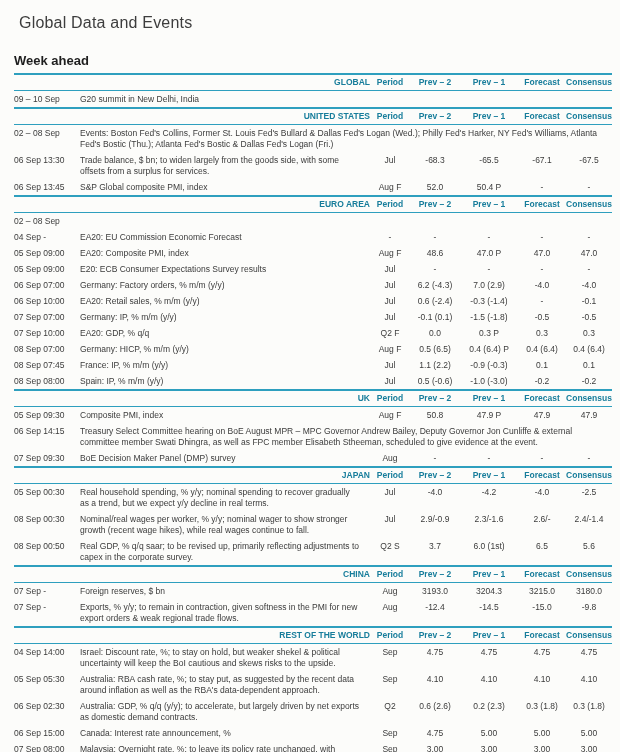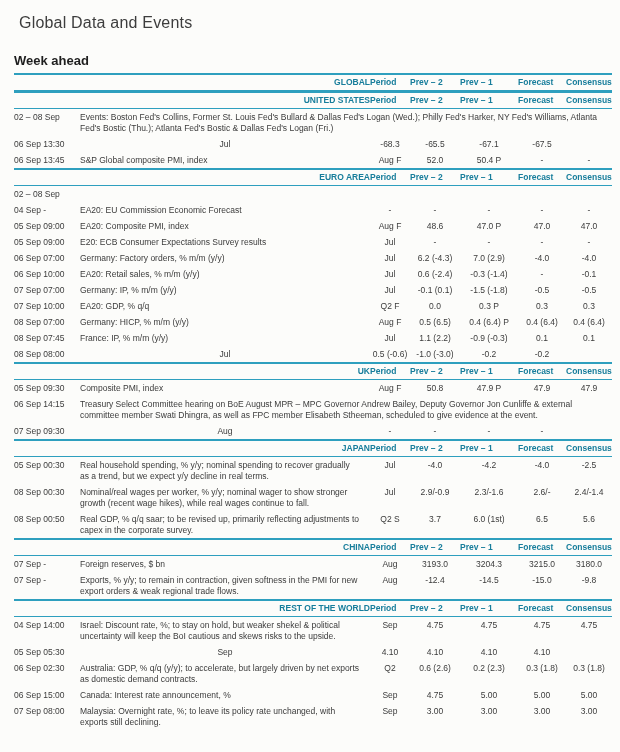--- a/index.html
+++ b/index.html
@@ -32,21 +32,21 @@
     align-items:start;
   }
   .section-header{
     border-top:2px solid var(--accent-line);
     border-bottom:1px solid var(--accent-line);
     padding:2px 0;
     color:var(--accent-text);
     font-weight:700;
   }
   .section-name{grid-column:1 / 3;text-align:right;}
-  .col-head{}
+  .col-head{text-align:center;}
   .row{padding:2.5px 0;}
   .cell{display:block;}
   .cell.date{padding-right:4px;white-space:nowrap;}
   .cell.desc{padding-right:10px;}
   .cell.desc.span{grid-column:2 / -1;padding-right:2px;}
   .cell.val{text-align:center;white-space:nowrap;}
 </style>
 </head>
 <body>
 
@@ -55,34 +55,39 @@
   <div class="week-ahead">Week ahead</div>
   <div class="events-table">
       <div class="section-header">
         <span class="section-name">GLOBAL</span>
         <span class="col-head">Period</span>
         <span class="col-head">Prev – 2</span>
         <span class="col-head">Prev – 1</span>
         <span class="col-head">Forecast</span>
         <span class="col-head">Consensus</span>
       </div>
+      <div class="row">
+        <span class="cell date">09 – 10 Sep</span>
+        <span class="cell desc span">G20 summit in New Delhi, India</span>
+      </div>
       <div class="section-header">
         <span class="section-name">UNITED STATES</span>
         <span class="col-head">Period</span>
         <span class="col-head">Prev – 2</span>
         <span class="col-head">Prev – 1</span>
         <span class="col-head">Forecast</span>
         <span class="col-head">Consensus</span>
       </div>
       <div class="row">
         <span class="cell date">02 – 08 Sep</span>
         <span class="cell desc span">Events: Boston Fed's Collins, Former St. Louis Fed's Bullard &amp; Dallas Fed's Logan (Wed.); Philly Fed's Harker, NY Fed's Williams, Atlanta Fed's Bostic (Thu.); Atlanta Fed's Bostic &amp; Dallas Fed's Logan (Fri.)</span>
       </div>
       <div class="row">
         <span class="cell date">06 Sep 13:30</span>
+        <span class="cell desc">Trade balance, $ bn; to widen largely from the goods side, with some offsets from a surplus for services.</span>
         <span class="cell val">Jul</span>
         <span class="cell val">-68.3</span>
         <span class="cell val">-65.5</span>
         <span class="cell val">-67.1</span>
         <span class="cell val">-67.5</span>
       </div>
       <div class="row">
         <span class="cell date">06 Sep 13:45</span>
         <span class="cell desc">S&amp;P Global composite PMI, index</span>
         <span class="cell val">Aug F</span>
@@ -178,20 +183,21 @@
         <span class="cell date">08 Sep 07:45</span>
         <span class="cell desc">France: IP, % m/m (y/y)</span>
         <span class="cell val">Jul</span>
         <span class="cell val">1.1 (2.2)</span>
         <span class="cell val">-0.9 (-0.3)</span>
         <span class="cell val">0.1</span>
         <span class="cell val">0.1</span>
       </div>
       <div class="row">
         <span class="cell date">08 Sep 08:00</span>
+        <span class="cell desc">Spain: IP, % m/m (y/y)</span>
         <span class="cell val">Jul</span>
         <span class="cell val">0.5 (-0.6)</span>
         <span class="cell val">-1.0 (-3.0)</span>
         <span class="cell val">-0.2</span>
         <span class="cell val">-0.2</span>
       </div>
       <div class="section-header">
         <span class="section-name">UK</span>
         <span class="col-head">Period</span>
         <span class="col-head">Prev – 2</span>
@@ -207,20 +213,21 @@
         <span class="cell val">47.9 P</span>
         <span class="cell val">47.9</span>
         <span class="cell val">47.9</span>
       </div>
       <div class="row">
         <span class="cell date">06 Sep 14:15</span>
         <span class="cell desc span">Treasury Select Committee hearing on BoE August MPR – MPC Governor Andrew Bailey, Deputy Governor Jon Cunliffe &amp; external committee member Swati Dhingra, as well as FPC member Elisabeth Stheeman, scheduled to give evidence at the event.</span>
       </div>
       <div class="row">
         <span class="cell date">07 Sep 09:30</span>
+        <span class="cell desc">BoE Decision Maker Panel (DMP) survey</span>
         <span class="cell val">Aug</span>
         <span class="cell val">-</span>
         <span class="cell val">-</span>
         <span class="cell val">-</span>
         <span class="cell val">-</span>
       </div>
       <div class="section-header">
         <span class="section-name">JAPAN</span>
         <span class="col-head">Period</span>
         <span class="col-head">Prev – 2</span>
@@ -293,20 +300,21 @@
         <span class="cell date">04 Sep 14:00</span>
         <span class="cell desc">Israel: Discount rate, %; to stay on hold, but weaker shekel &amp; political uncertainty will keep the BoI cautious and skews risks to the upside.</span>
         <span class="cell val">Sep</span>
         <span class="cell val">4.75</span>
         <span class="cell val">4.75</span>
         <span class="cell val">4.75</span>
         <span class="cell val">4.75</span>
       </div>
       <div class="row">
         <span class="cell date">05 Sep 05:30</span>
+        <span class="cell desc">Australia: RBA cash rate, %; to stay put, as suggested by the recent data around inflation as well as the RBA's data-dependent approach.</span>
         <span class="cell val">Sep</span>
         <span class="cell val">4.10</span>
         <span class="cell val">4.10</span>
         <span class="cell val">4.10</span>
         <span class="cell val">4.10</span>
       </div>
       <div class="row">
         <span class="cell date">06 Sep 02:30</span>
         <span class="cell desc">Australia: GDP, % q/q (y/y); to accelerate, but largely driven by net exports as domestic demand contracts.</span>
         <span class="cell val">Q2</span>

